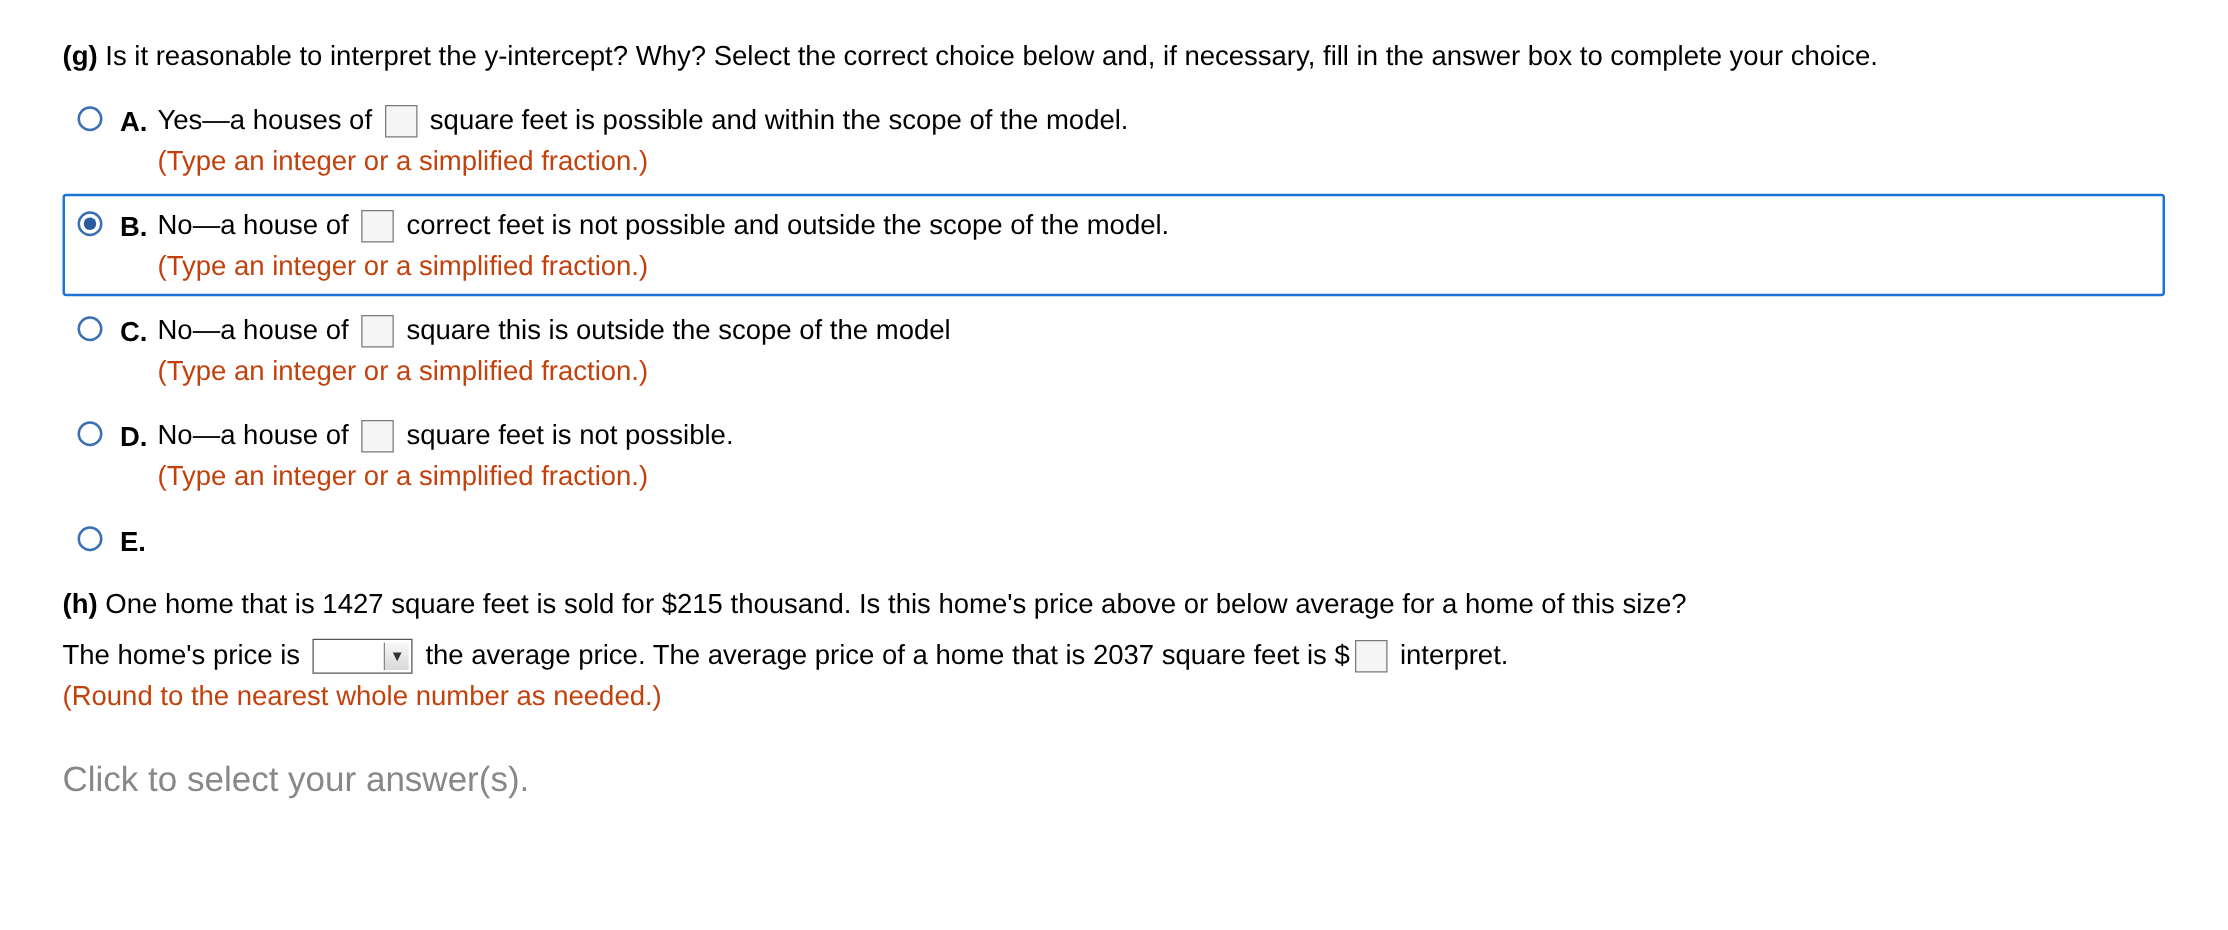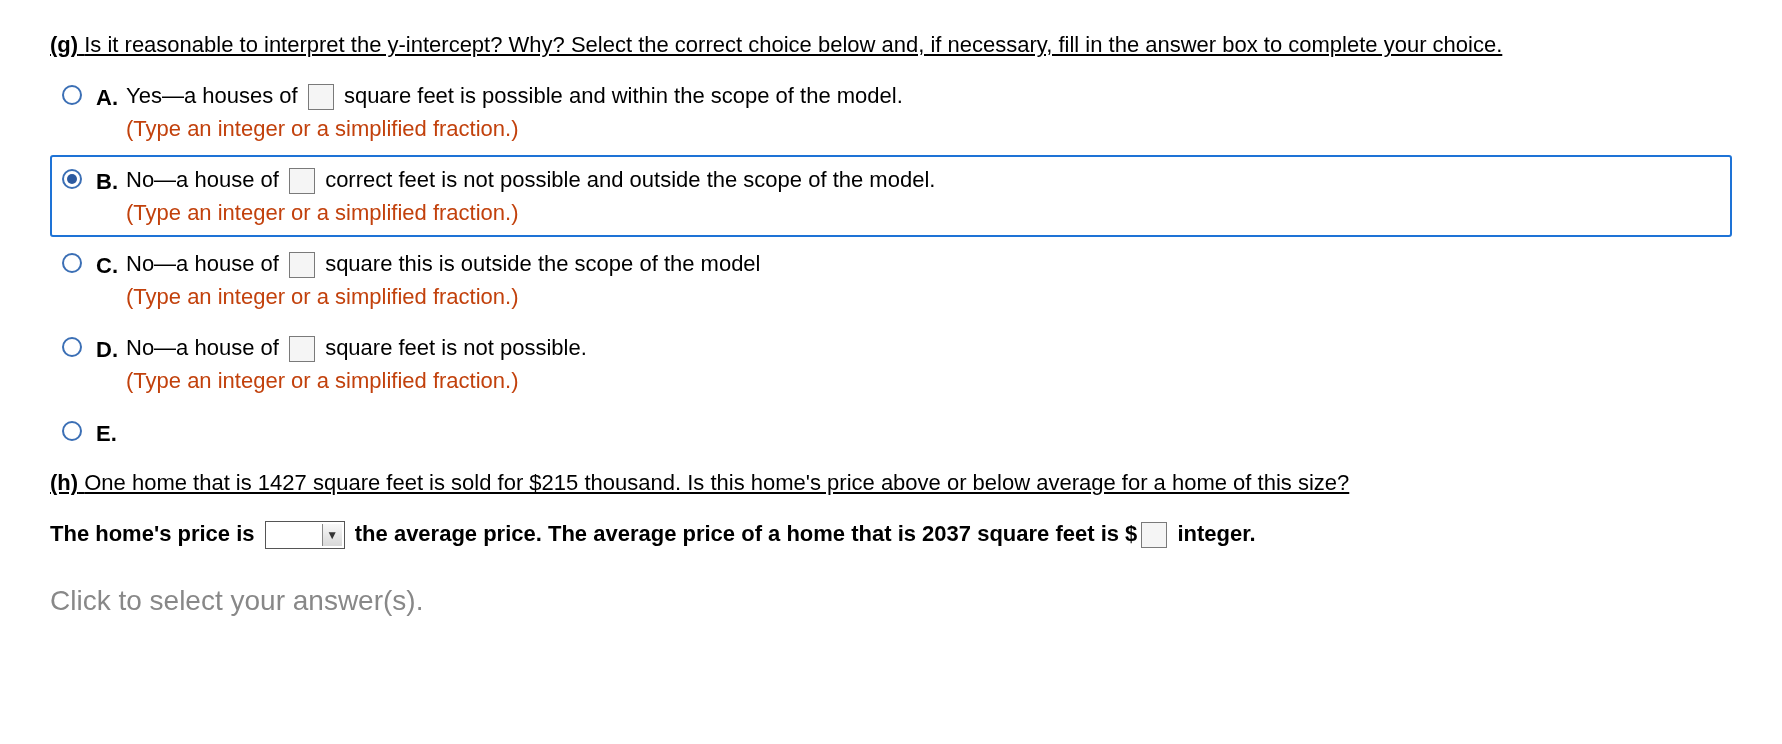--- a/index.html
+++ b/index.html
@@ -5,21 +5,21 @@
   * { box-sizing: border-box; }
   body {
     font-family: Arial, Helvetica, sans-serif;
     font-size: 22px;
     color: #000;
     margin: 0;
     padding: 28px 50px 20px 50px;
     background: #fff;
     line-height: 1.5;
   }
-  .question { margin-bottom: 8px; text-decoration: underline; }
+  .question { margin-bottom: 8px; }
   .strong { font-weight: bold; }
   .options { margin-top: 10px; }
   .option-row {
     display: flex;
     align-items: flex-start;
     padding: 6px 6px 6px 6px;
     margin-bottom: 2px;
     border: 2px solid transparent;
     border-radius: 3px;
   }
@@ -66,21 +66,21 @@
     padding-right: 2px;
   }
   .drop-arrow {
     width: 20px; height: 22px;
     border-left: 1px solid #888;
     background: linear-gradient(#f8f8f8,#d8d8d8);
     display: flex; align-items: center; justify-content: center;
     font-size: 12px; color: #333;
   }
   .part-h { margin-top: 8px; }
-  .answer-line { margin-top: 18px; font-weight: bold; }
+  .answer-line { margin-top: 8px; }
   .footer {
     color: #888;
     margin-top: 30px;
     font-size: 28px;
   }
 </style>
 </head>
 <body>
 
 <div class="question">
@@ -145,16 +145,17 @@
   <span class="strong">(h)</span>
   <span>One home that is 1427 square feet is sold for $215 thousand. Is this home's price above or below average for a home of this size?</span>
 </div>
 
 <div class="answer-line">
   <span>The home's price is</span>
   <span class="dropdown">
     <span class="drop-arrow">▼</span>
   </span>
   <span>the average price. The average price of a home that is 2037 square feet is $</span><span class="inline-input"></span>
-  <span>integer.</span><br>
+  <span>interpret.</span><br>
+  <span class="hint">(Round to the nearest whole number as needed.)</span>
 </div>
 
 <div class="footer">Click to select your answer(s).</div>
 
 </body></html>

